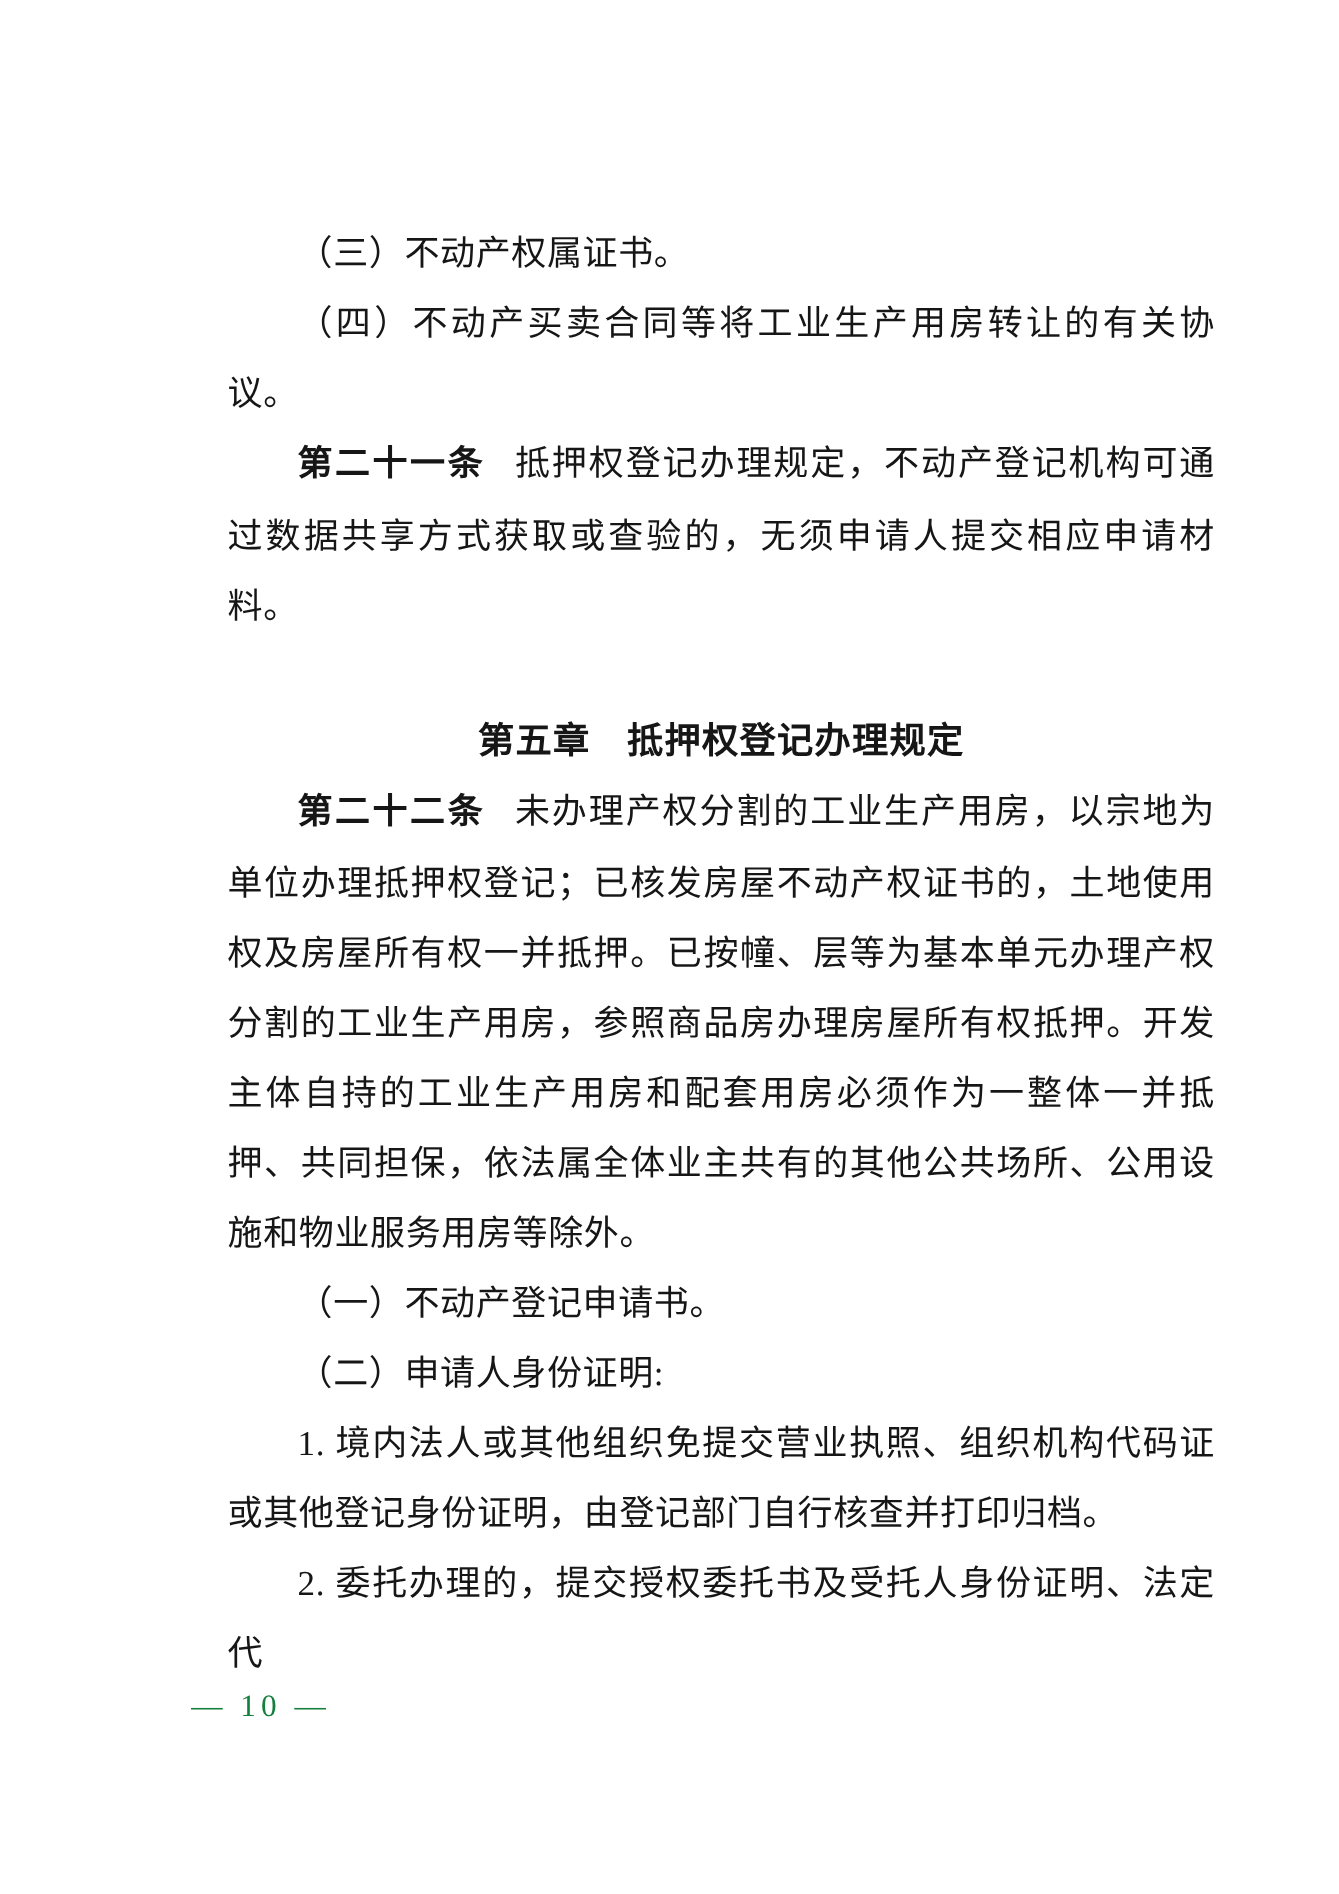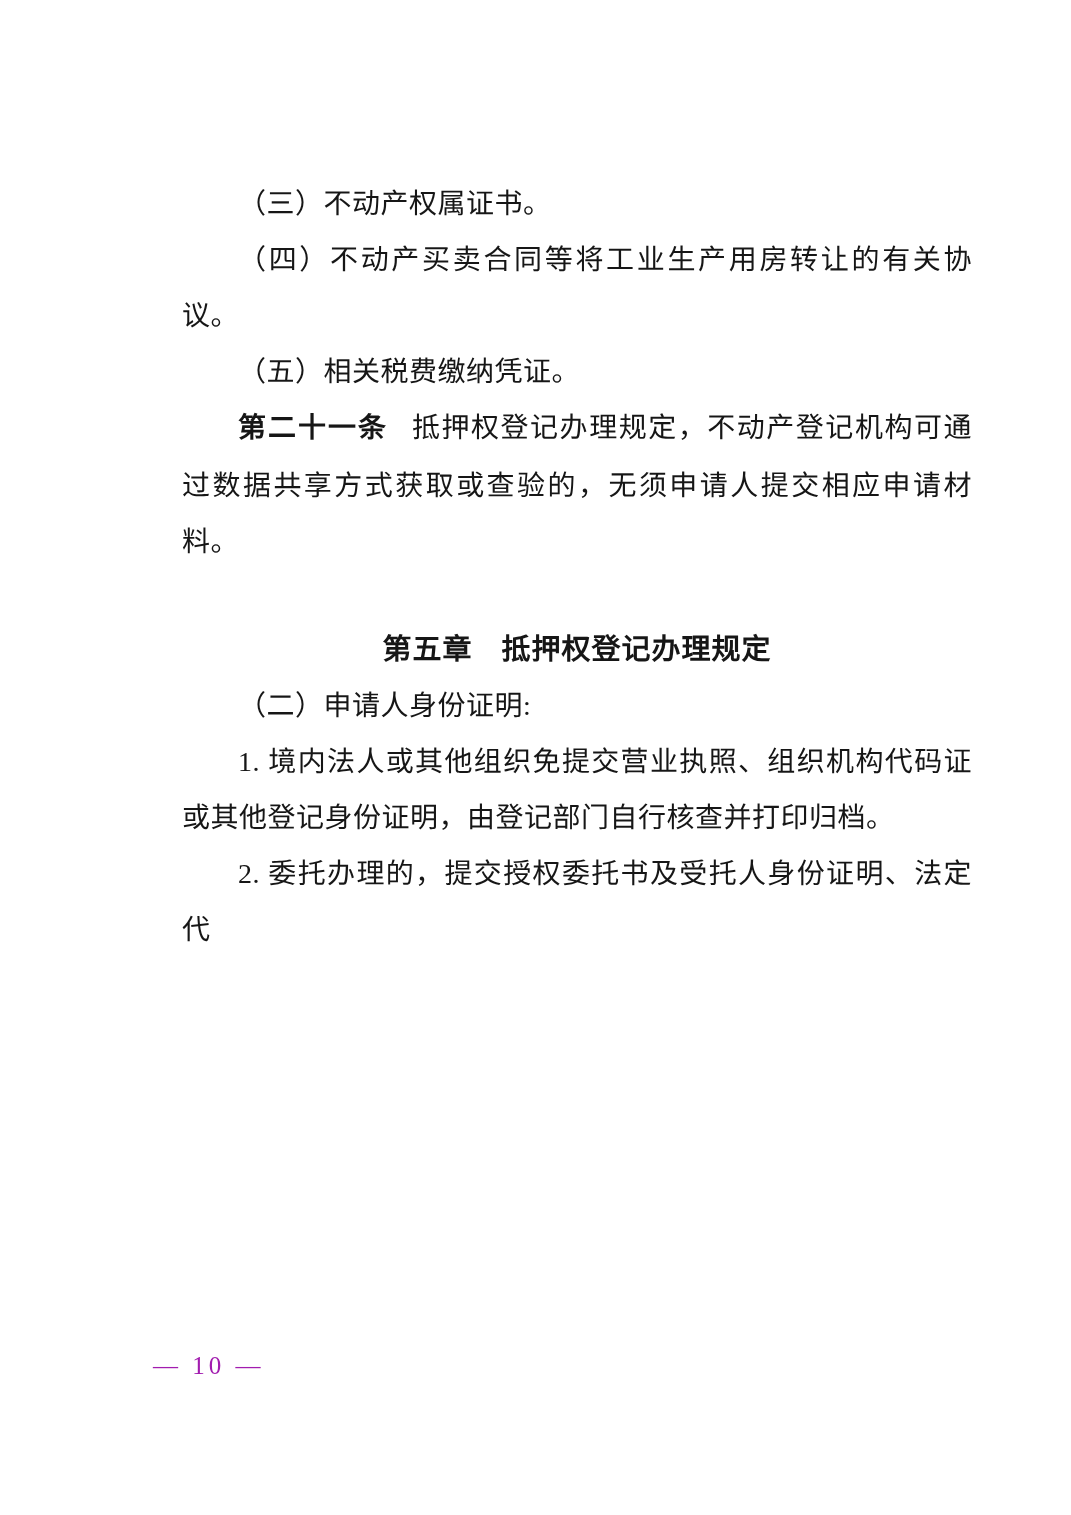--- a/index.html
+++ b/index.html
@@ -51,41 +51,42 @@
     line-height: 58px;
     letter-spacing: 1px;
   }
   .chapter .chapter-number { margin-right: 1em; text-align: center; }
   .footer {
     position: absolute;
     left: 116px;
     top: 1352px;
     font-size: 25px;
     letter-spacing: 4px;
-    color: #a21caf;
+    color: #15803d;
   }
 </style>
 </head>
 <body>
 
 <div class="page">
   <main class="content">
 
     <p class="para"><span>（三）不动产权属证书。</span></p>
 
     <p class="para"><span>（四）不动产买卖合同等将工业生产用房转让的有关协议。</span></p>
 
-    <p class="para"><span>（五）相关税费缴纳凭证。</span></p>
 
     <p class="para"><span class="lead">第二十一条</span><span>抵押权登记办理规定，不动产登记机构可通过数据共享方式获取或查验的，无须申请人提交相应申请材料。</span></p>
 
     <h2 class="chapter"><span class="chapter-number">第五章</span><span>抵押权登记办理规定</span></h2>
 
+    <p class="para"><span class="lead">第二十二条</span><span>未办理产权分割的工业生产用房，以宗地为单位办理抵押权登记；已核发房屋不动产权证书的，土地使用权及房屋所有权一并抵押。已按幢、层等为基本单元办理产权分割的工业生产用房，参照商品房办理房屋所有权抵押。开发主体自持的工业生产用房和配套用房必须作为一整体一并抵押、共同担保，依法属全体业主共有的其他公共场所、公用设施和物业服务用房等除外。</span></p>
 
 
+    <p class="para"><span>（一）不动产登记申请书。</span></p>
 
     <p class="para"><span>（二）申请人身份证明:</span></p>
 
     <p class="para"><span>1. 境内法人或其他组织免提交营业执照、组织机构代码证或其他登记身份证明，由登记部门自行核查并打印归档。</span></p>
 
     <p class="para"><span>2. 委托办理的，提交授权委托书及受托人身份证明、法定代</span></p>
 
   </main>
 
   <footer class="footer">

